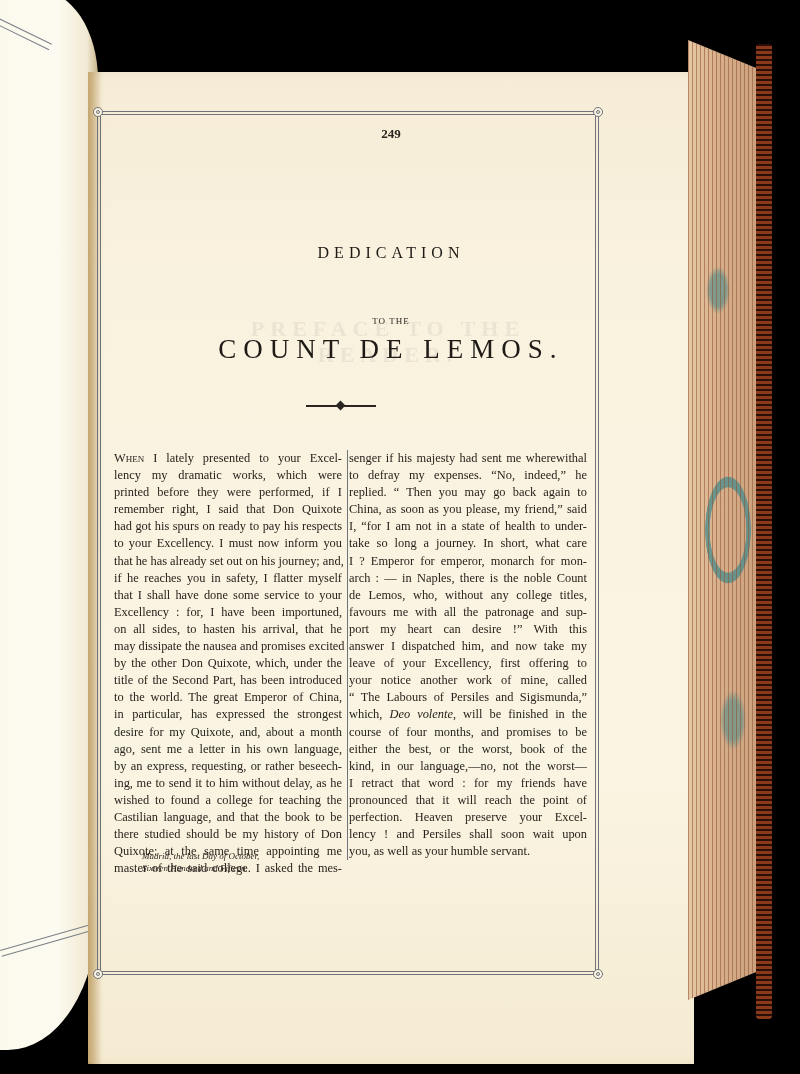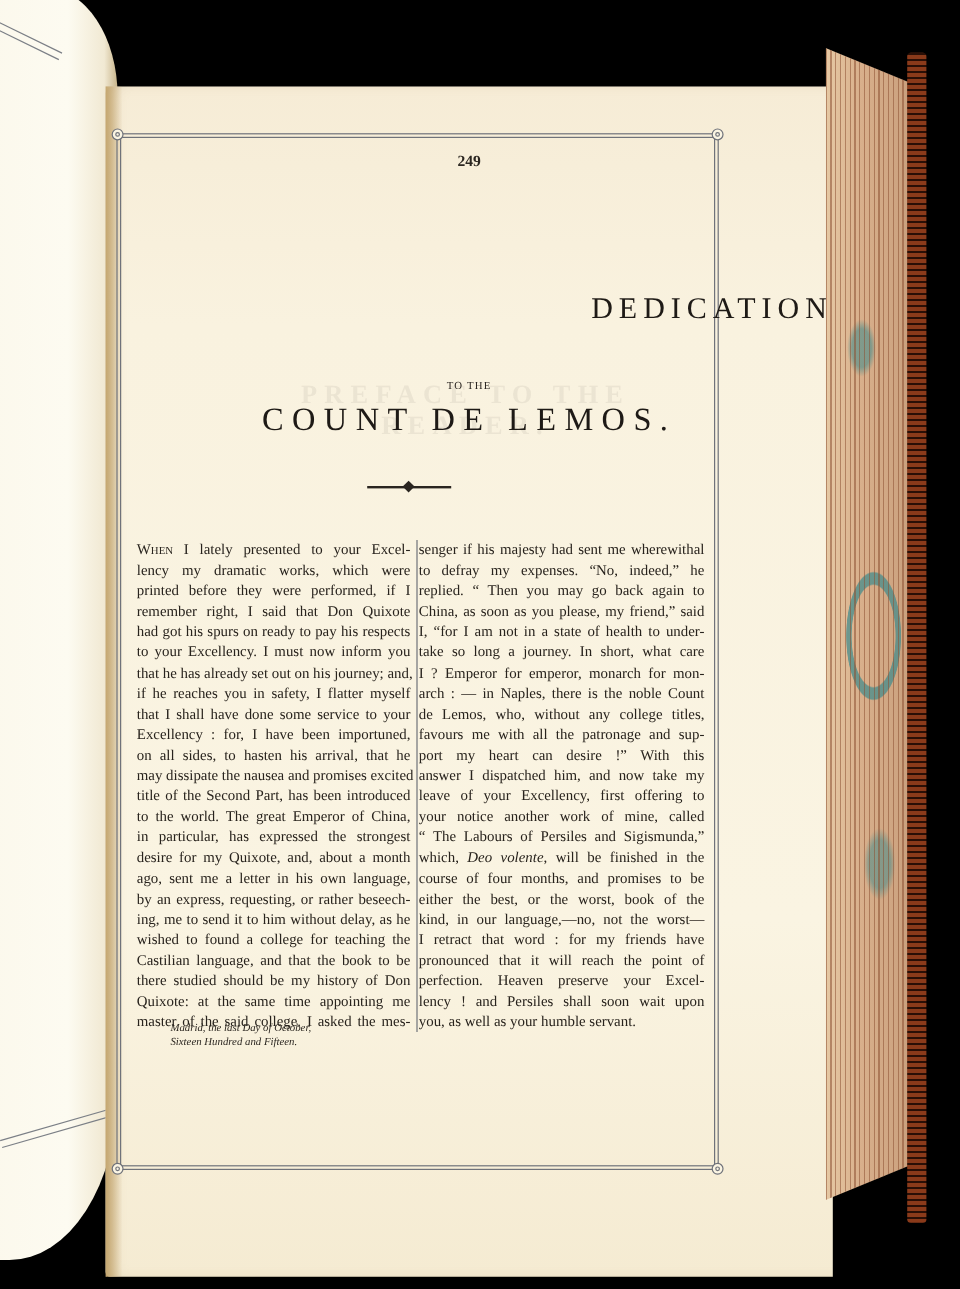--- a/index.html
+++ b/index.html
@@ -43,22 +43,22 @@
   }
   .corner::after { content: ""; position: absolute; left: 2px; top: 2px; width: 2px; height: 2px; border: 1px solid #6f727a; border-radius: 50%; }
   .c-tl { left: -8px; top: -8px; } .c-tr { right: -8px; top: -8px; }
   .c-bl { left: -8px; bottom: -8px; } .c-br { right: -8px; bottom: -8px; }
 
   .page-number {
     position: absolute; left: 0; width: 100%; top: 54px; text-align: center;
     font-size: 13px; font-weight: bold; color: #2b2620;
   }
   .title {
-    position: absolute; left: 0; width: 100%; top: 172px; text-align: right;
-    font-size: 25px; letter-spacing: 5px; color: #1e1a16;
+    position: absolute; left: 0; width: 100%; top: 172px; text-align: center;
+    font-size: 16px; letter-spacing: 5px; color: #1e1a16;
   }
   .subtitle {
     position: absolute; left: 0; width: 100%; top: 244px; text-align: center;
     font-size: 9px; letter-spacing: 1px; color: #2a2520;
   }
   .title2 {
     position: absolute; left: 0; width: 100%; top: 262px; text-align: center;
     font-size: 27px; letter-spacing: 7px; color: #1e1a16;
   }
   .ghost {
@@ -134,20 +134,21 @@
       <span class="line">printed before they were performed, if I</span>
       <span class="line">remember right, I said that Don Quixote</span>
       <span class="line">had got his spurs on ready to pay his respects</span>
       <span class="line">to your Excellency. I must now inform you</span>
       <span class="line">that he has already set out on his journey; and,</span>
       <span class="line">if he reaches you in safety, I flatter myself</span>
       <span class="line">that I shall have done some service to your</span>
       <span class="line">Excellency : for, I have been importuned,</span>
       <span class="line">on all sides, to hasten his arrival, that he</span>
       <span class="line">may dissipate the nausea and promises excited</span>
+      <span class="line">by the other Don Quixote, which, under the</span>
       <span class="line">title of the Second Part, has been introduced</span>
       <span class="line">to the world. The great Emperor of China,</span>
       <span class="line">in particular, has expressed the strongest</span>
       <span class="line">desire for my Quixote, and, about a month</span>
       <span class="line">ago, sent me a letter in his own language,</span>
       <span class="line">by an express, requesting, or rather beseech-</span>
       <span class="line">ing, me to send it to him without delay, as he</span>
       <span class="line">wished to found a college for teaching the</span>
       <span class="line">Castilian language, and that the book to be</span>
       <span class="line">there studied should be my history of Don</span>

